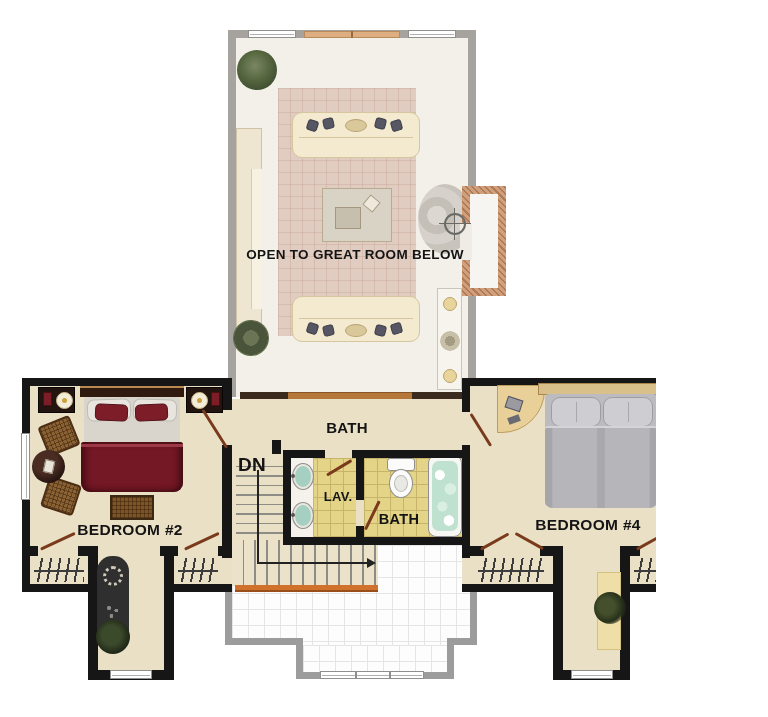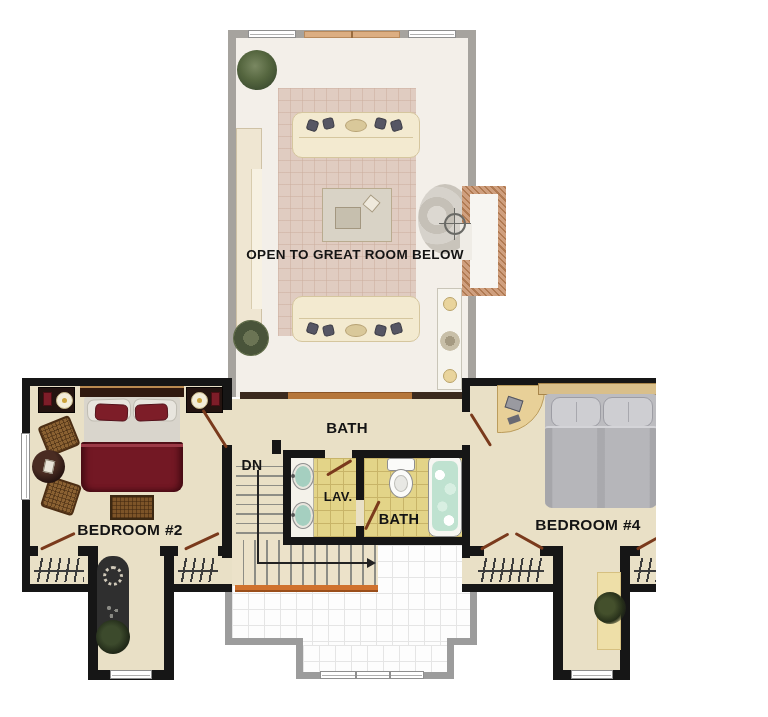--- a/index.html
+++ b/index.html
@@ -286,19 +286,19 @@
   <div class="swing" style="left:364px;top:529px;width:32px;transform:rotate(-64deg);"></div>
   <div class="swing" style="left:40px;top:548px;width:38px;height:2.5px;transform:rotate(-25deg);"></div>
   <div class="swing" style="left:184px;top:548px;width:38px;height:2.5px;transform:rotate(-25deg);"></div>
   <div class="swing" style="left:480px;top:548px;width:32px;height:2.5px;transform:rotate(-29deg);"></div>
   <div class="swing" style="left:516px;top:532px;width:32px;height:2.5px;transform:rotate(29deg);"></div>
   <div class="swing" style="left:636px;top:548px;width:32px;height:2.5px;transform:rotate(-29deg);"></div>
   <div class="swing" style="left:672px;top:532px;width:32px;height:2.5px;transform:rotate(29deg);"></div>
 
   <div class="lbl" style="left:355px;top:254px;font-size:13.5px;">OPEN TO GREAT ROOM BELOW</div>
   <div class="lbl" style="left:347px;top:427px;font-size:15px;">BATH</div>
-  <div class="lbl" style="left:252px;top:465px;font-size:14px;">DN</div>
+  <div class="lbl" style="left:252px;top:465px;font-size:19px;">DN</div>
   <div class="lbl" style="left:338px;top:496px;font-size:13px;">LAV.</div>
   <div class="lbl" style="left:399px;top:519px;font-size:14.5px;">BATH</div>
   <div class="lbl" style="left:130px;top:530px;font-size:15.5px;">BEDROOM #2</div>
   <div class="lbl" style="left:588px;top:525px;font-size:15.5px;">BEDROOM #4</div>
 
 </div>
 
 </body></html>

